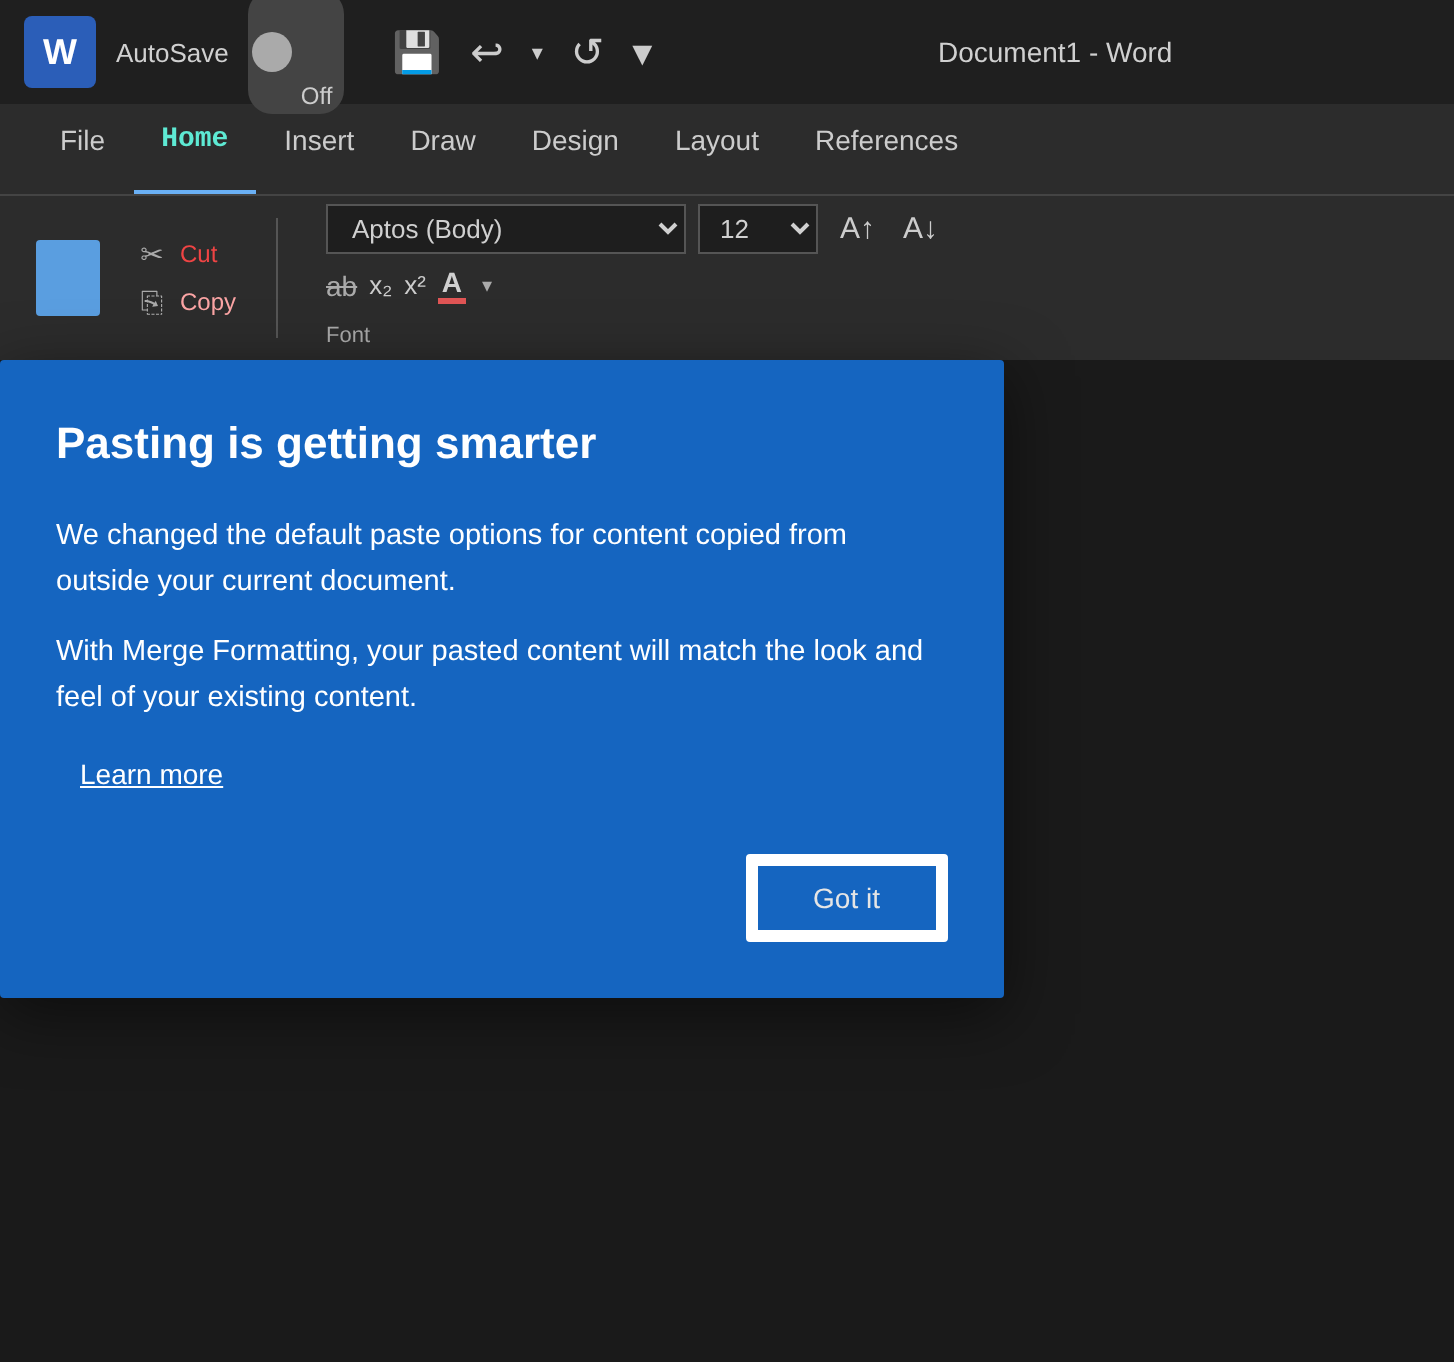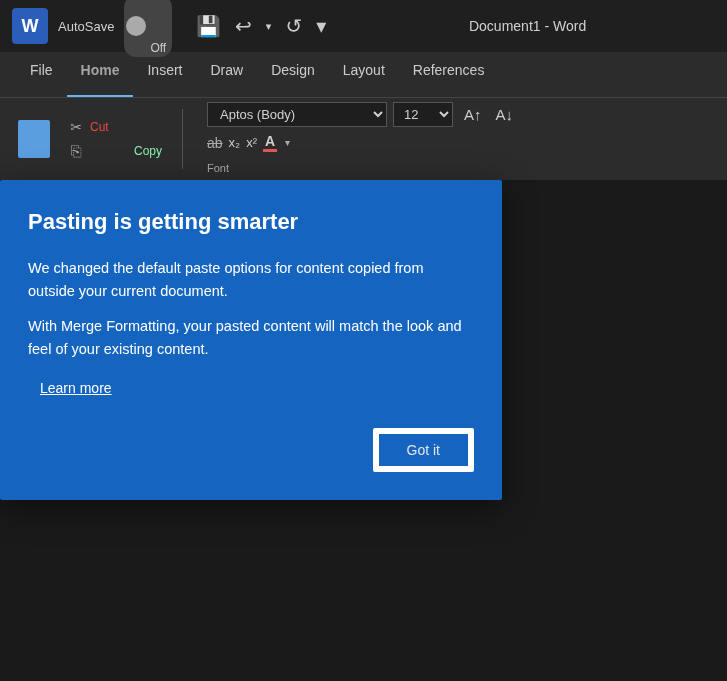--- a/index.html
+++ b/index.html
@@ -87,23 +87,24 @@
       border-bottom: 1px solid #444;
     }
     .tab {
       padding: 10px 14px;
       color: #ccc;
       font-size: 14px;
       cursor: pointer;
       border-bottom: 2px solid transparent;
     }
     .tab.active {
-      color: #a3a3a3;
+      color: #5eead4;
       border-bottom: 2px solid #6ab0f5;
       font-weight: 600;
+      font-family: Liberation Mono, monospace;
     }
 
     
     .ribbon-content {
       background: #2c2c2c;
       height: 82px;
       display: flex;
       align-items: center;
       padding: 0 12px;
       gap: 16px;
@@ -325,21 +326,21 @@
     <div class="paste-icon-large">
       <div class="paste-icon-inner"></div>
     </div>
     <div class="clipboard-items">
       <div class="ribbon-small-btn">
         <span class="ribbon-small-icon">✂</span>
         <span style="color:#ef4444;">Cut</span>
       </div>
       <div class="ribbon-small-btn">
         <span class="ribbon-small-icon">⎘</span>
-        <span style="color:#86efac;margin-left:44px;">Copy</span>
+        <span style="color:#fca5a5;">Copy</span>
       </div>
     </div>
   </div>
 
   <div class="font-section">
     <div class="font-row">
       <select class="font-selector">
         <option>Aptos (Body)</option>
       </select>
       <select class="size-selector">

